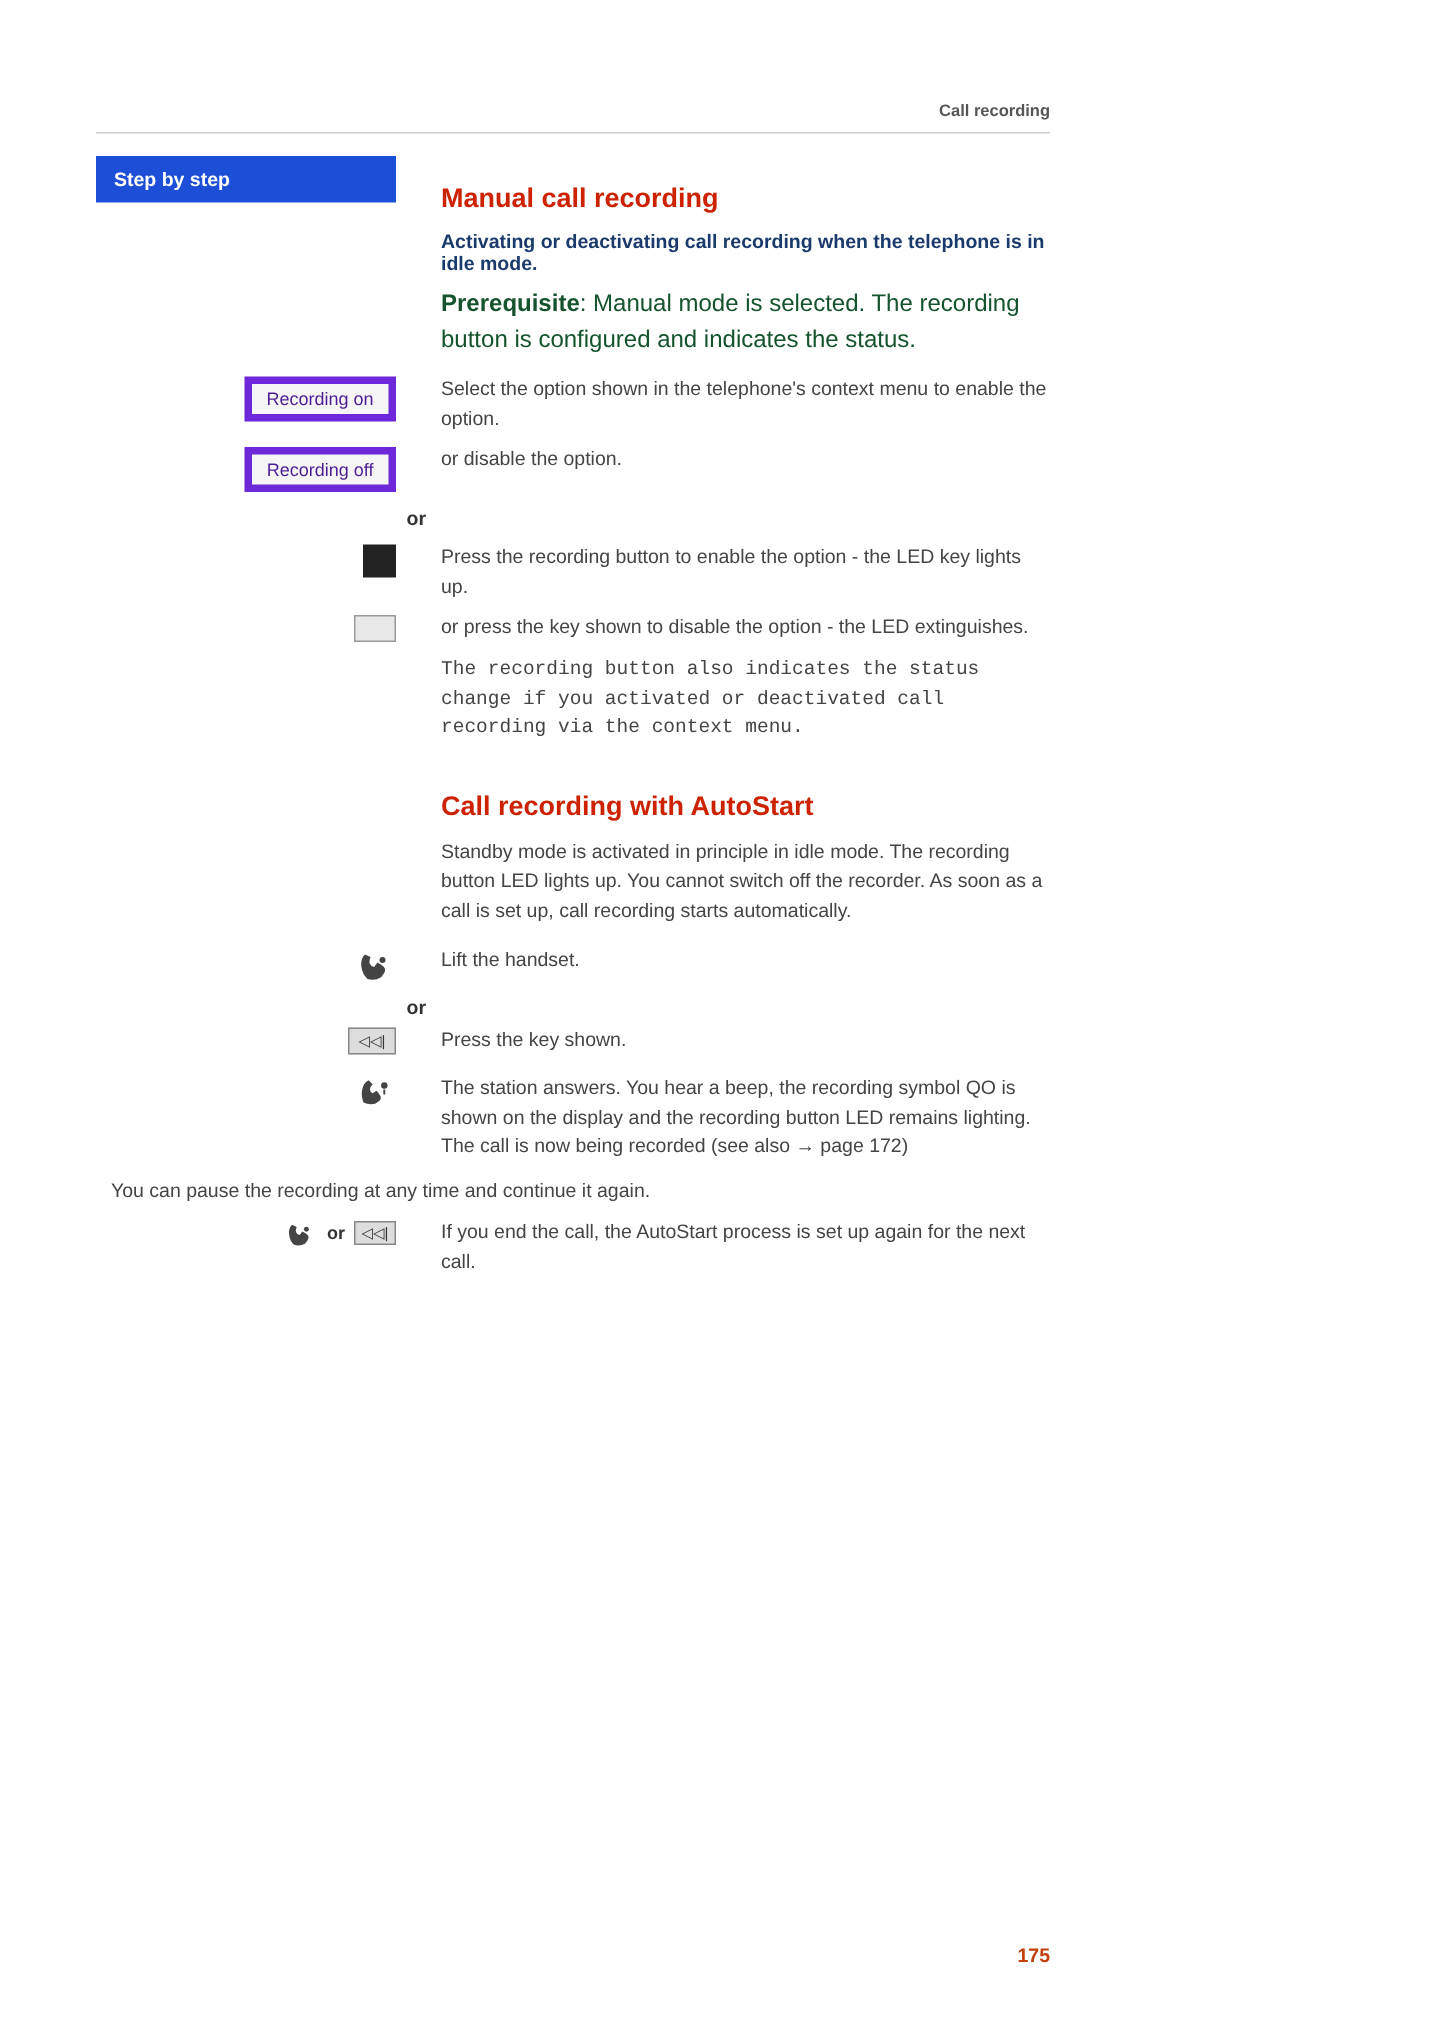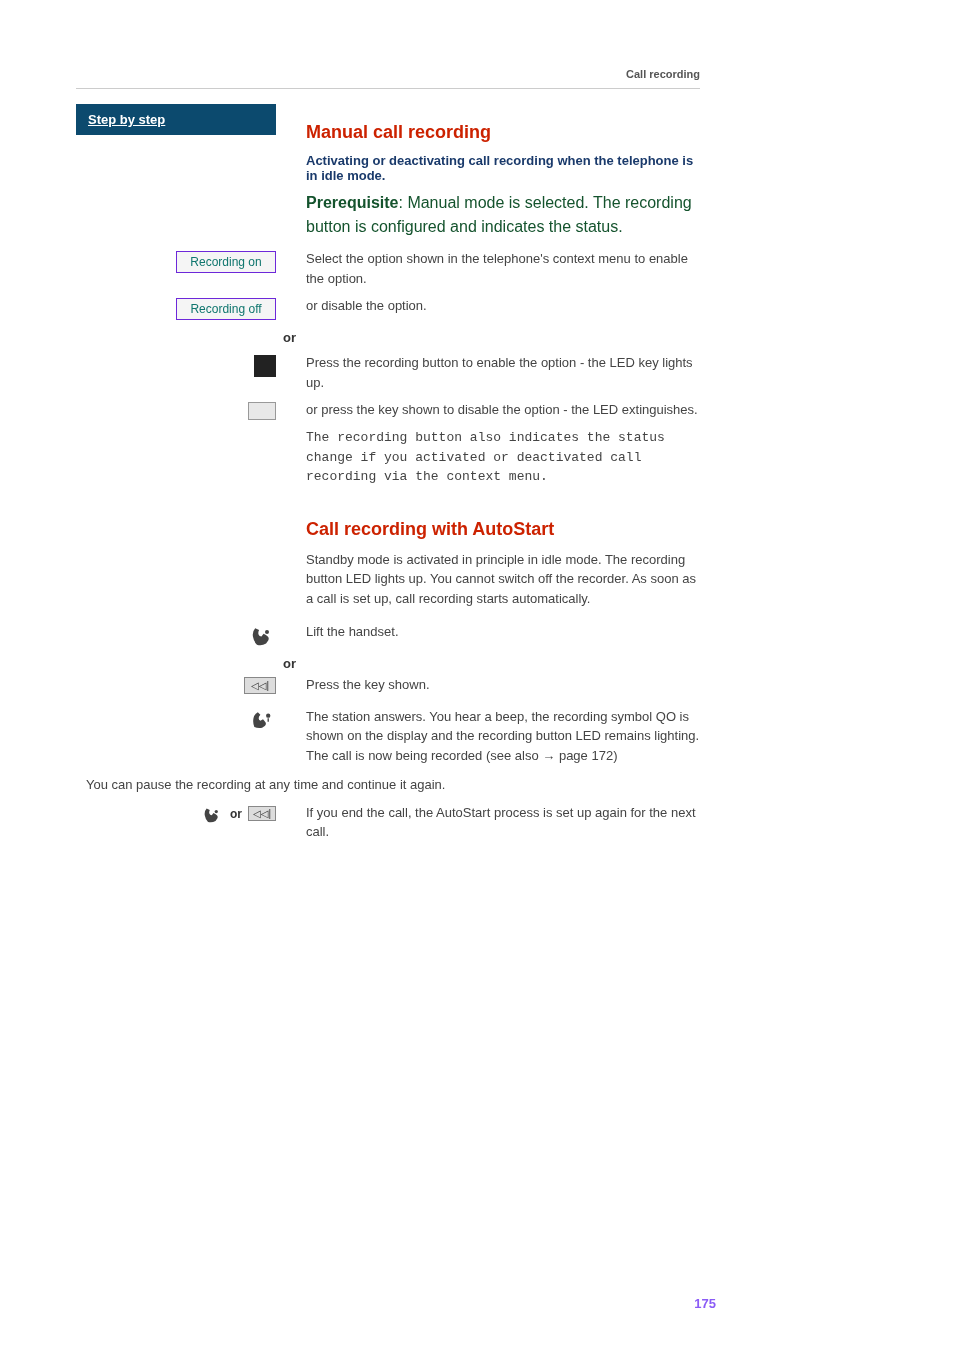--- a/index.html
+++ b/index.html
@@ -9,21 +9,21 @@
       background: #ffffff;
       font-family: Arial, Helvetica, sans-serif;
       font-size: 13px;
       color: #333333;
       position: relative;
     }
 
     .page-container {
       width: 760px;
       min-height: 1351px;
-      padding: 60px 0 60px 16px;
+      padding: 60px 0 60px 4px;
       position: relative;
     }
 
     
     .header-rule {
       border: none;
       border-top: 1px solid #cccccc;
       margin: 0 60px 0 60px;
     }
 
@@ -47,27 +47,26 @@
       padding-right: 20px;
       padding-top: 0;
     }
 
     .right-col {
       flex: 1;
       padding-left: 10px;
     }
 
     .step-by-step-box {
-      background-color: #0c4a6e;
+      background-color: #1d4ed8;
       color: white;
       font-weight: bold;
       font-size: 13px;
       padding: 8px 12px;
       margin-bottom: 0;
-      text-decoration: underline;
     }
 
     
     .section-title {
       font-size: 18px;
       font-weight: bold;
       color: #cc2200;
       margin: 18px 0 10px 0;
     }
 
@@ -98,25 +97,25 @@
     .content-row-right {
       flex: 1;
       font-size: 13px;
       line-height: 1.5;
       color: #444444;
       padding-left: 10px;
     }
 
     
     .btn-box {
-      border: 1px solid #6d28d9;
+      border: 5px solid #6d28d9;
       padding: 3px 10px;
       font-size: 12px;
       background: #f5f5f5;
-      color: #0f766e;
+      color: #4c1d95;
       min-width: 100px;
       text-align: center;
     }
 
     
     .or-text {
       font-weight: bold;
       font-size: 13px;
       color: #333333;
       text-align: right;
@@ -140,23 +139,23 @@
       display: inline-block;
     }
 
     .bold-text {
       font-weight: bold;
     }
 
     .page-number {
       position: absolute;
       bottom: 40px;
-      right: 44px;
-      font-size: 13px;
-      color: #8b5cf6;
+      right: 60px;
+      font-size: 13px;
+      color: #c2410c;
       font-weight: bold;
     }
 
     .prerequisite-text {
       font-size: 16px;
       line-height: 1.5;
       color: #14532d;
       margin-bottom: 10px;
     }
 

